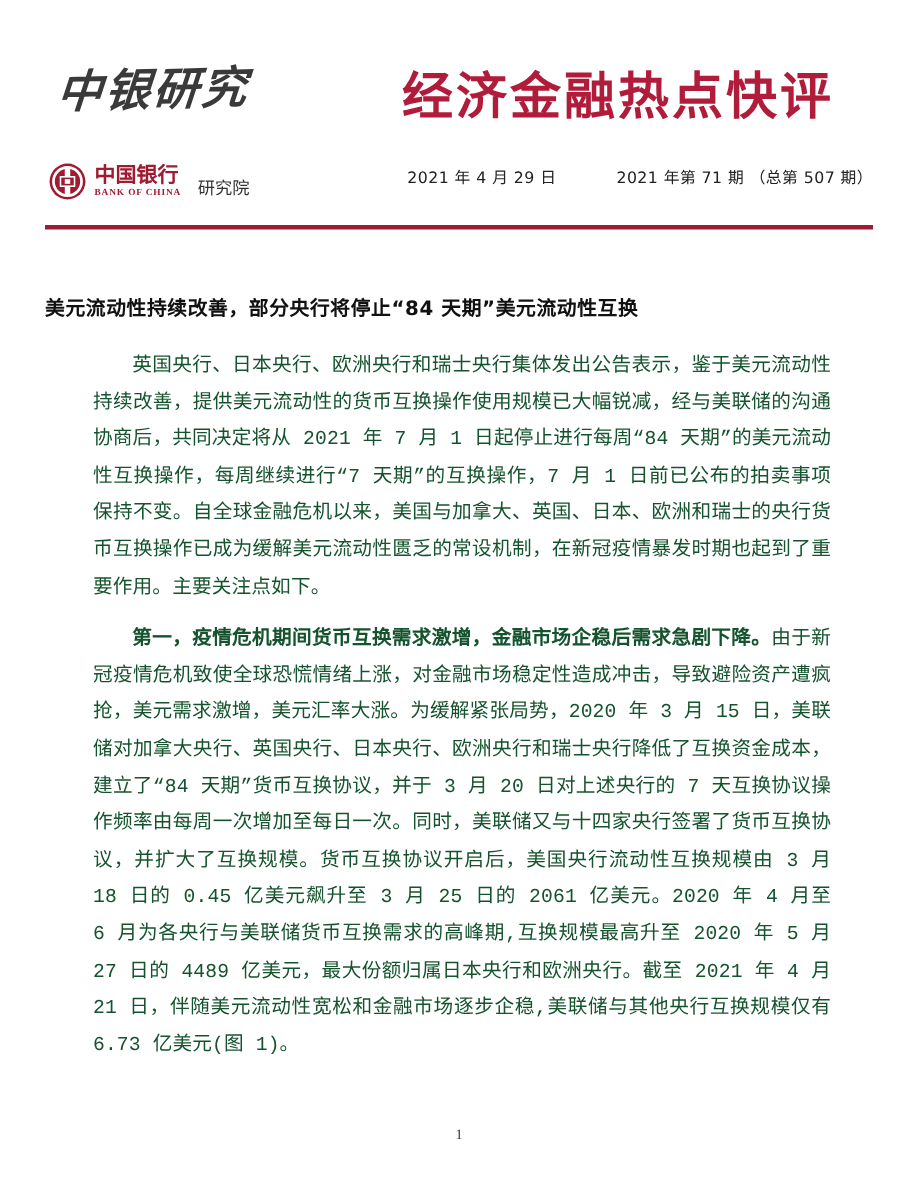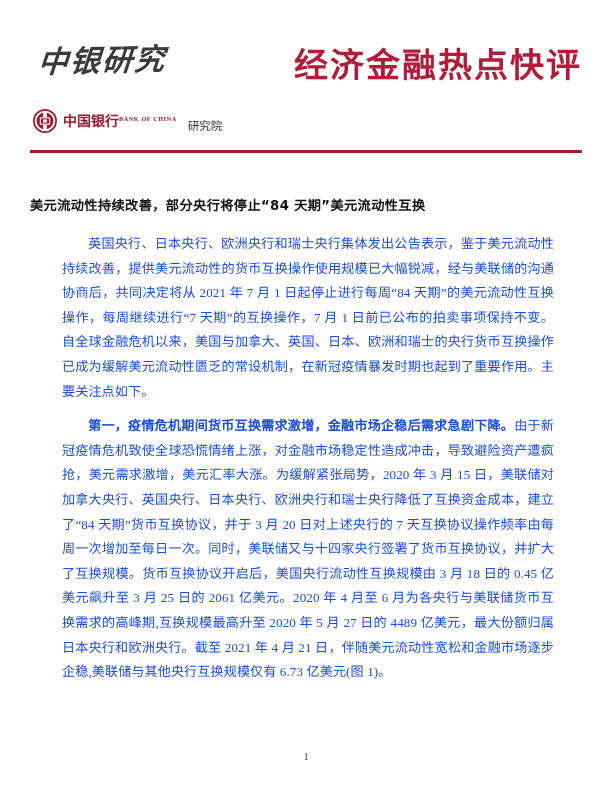--- a/index.html
+++ b/index.html
@@ -67,21 +67,21 @@
   }
 
   .boc-mark {
     width: 26px;
     height: 26px;
     flex: 0 0 26px;
   }
 
   .boc-wordmark {
     display: flex;
-    flex-direction: row;
+    flex-direction: column;
     line-height: 1;
   }
   .boc-cn {
     font-family: "DejaVu Serif", "Liberation Serif", serif;
     font-size: 14px;
     font-weight: 700;
     color: #9e1b32;
     letter-spacing: 0px;
   }
   .boc-en {
@@ -98,21 +98,21 @@
     color: #333;
     margin-left: 6px;
     align-self: flex-end;
     padding-bottom: 1px;
   }
 
   .brand-right {
     position: absolute;
     right: 0;
     top: 0;
-    text-align: right;
+    text-align: center;
     width: 340px;
   }
 
   .masthead-title {
     font-family: "DejaVu Sans", "Liberation Sans", sans-serif;
     font-size: 34px;
     font-weight: 700;
     color: #b01c3a;
     letter-spacing: 2px;
     line-height: 1.05;
@@ -160,26 +160,26 @@
   .body-copy {
     position: absolute;
     left: 62px;
     top: 232px;
     width: 492px;
   }
 
   .para {
     margin: 0 0 10px 0;
     text-indent: 2em;
-    font-family: Liberation Serif, serif;
+    font-family: Liberation Mono, monospace;
     font-size: 13.1px;
     line-height: 24.6px;
     text-align: justify;
     text-justify: inter-ideograph;
-    color: #1d4ed8;
+    color: #14532d;
     letter-spacing: 0.1px;
   }
   .para:last-child { margin-bottom: 0; }
 
   .lead {
     font-weight: 700;
   }
 
   .page-number {
     position: absolute;
@@ -219,20 +219,24 @@
           <span class="boc-en">BANK OF CHINA</span>
         </span>
 
         <span class="boc-dept">研究院</span>
       </div>
     </div>
 
     <div class="brand-right">
       <div class="masthead-title">经济金融热点快评</div>
 
+      <div class="issue-line">
+        <span>2021 年 4 月 29 日</span>
+        <span>2021 年第 71 期 （总第 507 期）</span>
+      </div>
     </div>
   </div>
 
   <div class="rule"></div>
 
   <h1 class="doc-title">美元流动性持续改善，部分央行将停止“84 天期”美元流动性互换</h1>
 
   <div class="body-copy">
     <p class="para">
       <span>英国央行、日本央行、欧洲央行和瑞士央行集体发出公告表示，鉴于美元流动性持续改善，提供美元流动性的货币互换操作使用规模已大幅锐减，经与美联储的沟通协商后，共同决定将从 2021 年 7 月 1 日起停止进行每周“84 天期”的美元流动性互换操作，每周继续进行“7 天期”的互换操作，7 月 1 日前已公布的拍卖事项保持不变。自全球金融危机以来，美国与加拿大、英国、日本、欧洲和瑞士的央行货币互换操作已成为缓解美元流动性匮乏的常设机制，在新冠疫情暴发时期也起到了重要作用。主要关注点如下。</span>

